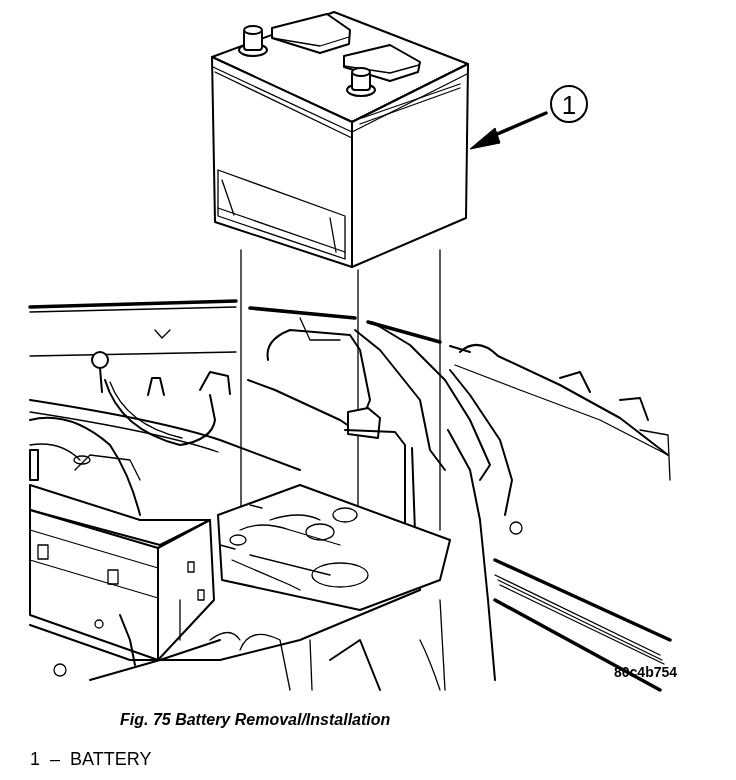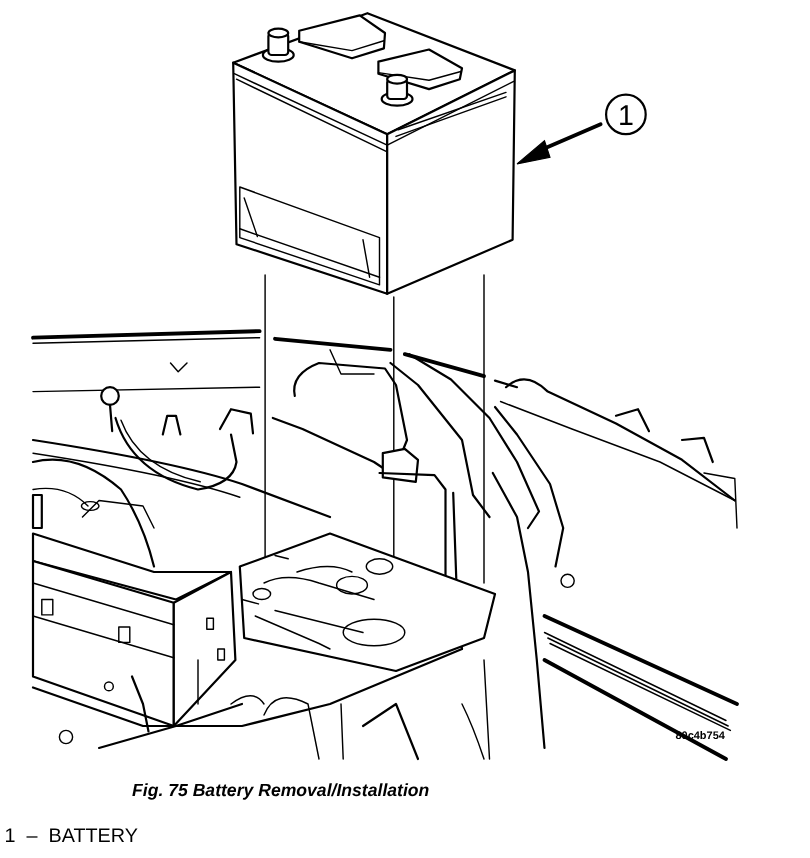--- a/index.html
+++ b/index.html
@@ -4,23 +4,23 @@
   <style>
     html, body { margin: 0; padding: 0; background: #ffffff; }
     body { width: 736px; height: 780px; position: relative; overflow: hidden; font-family: "Liberation Sans", sans-serif; color: #000; }
     #illustration { position: absolute; left: 0; top: 0; width: 736px; height: 700px; }
     #illustration * { vector-effect: non-scaling-stroke; }
     .ln { fill: none; stroke: #000; stroke-width: 2; stroke-linejoin: round; stroke-linecap: round; }
     .thin { fill: none; stroke: #000; stroke-width: 1.3; stroke-linejoin: round; stroke-linecap: round; }
     .thick { fill: none; stroke: #000; stroke-width: 3.5; stroke-linejoin: round; stroke-linecap: round; }
     .wf { fill: #fff; stroke: #000; stroke-width: 2; stroke-linejoin: round; }
     .callout-num { font-family: "Liberation Sans", sans-serif; font-size: 26px; text-anchor: middle; dominant-baseline: central; }
-    .code { position: absolute; left: 614px; top: 664px; font-size: 10px; font-weight: bold; font-family: "Liberation Sans", sans-serif; }
+    .code { position: absolute; left: 614px; top: 664px; font-size: 14px; font-weight: bold; font-family: "Liberation Sans", sans-serif; }
     .caption { position: absolute; left: 120px; top: 711px; font-size: 16px; font-weight: bold; font-style: italic; font-family: "Liberation Sans", sans-serif; }
-    .legend { position: absolute; left: 4px; top: 749px; font-size: 18px; font-family: "Liberation Sans", sans-serif; white-space: pre; }
+    .legend { position: absolute; left: 30px; top: 749px; font-size: 18px; font-family: "Liberation Sans", sans-serif; white-space: pre; }
     .legend span { display: inline-block; }
   </style>
 </head>
 <body>
 
 <svg id="illustration" viewBox="0 0 736 700" xmlns="http://www.w3.org/2000/svg">
 
   <g>
 
     <polygon class="wf" points="212,57 334,12 468,64 352,122"></polygon>

